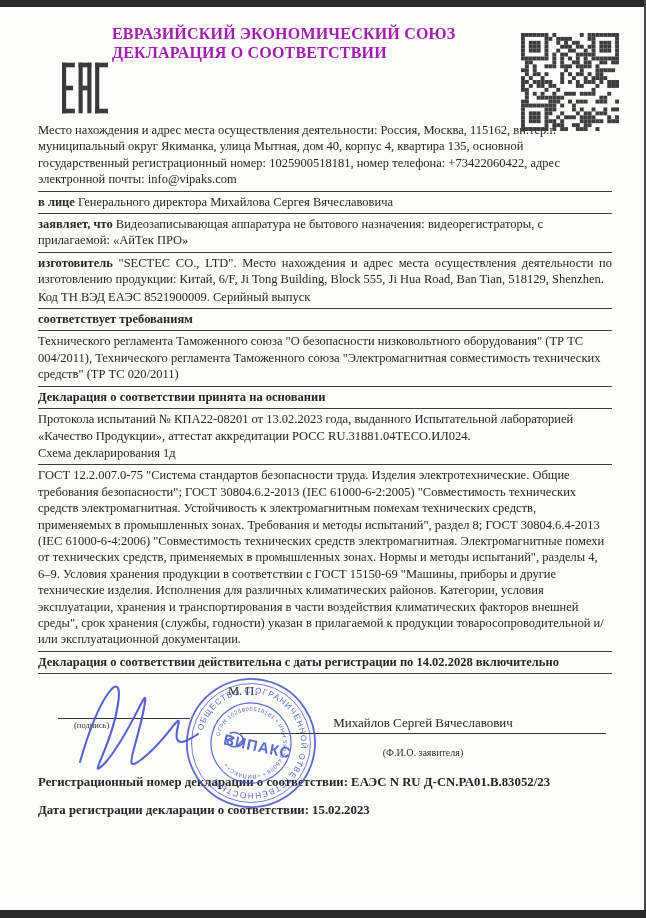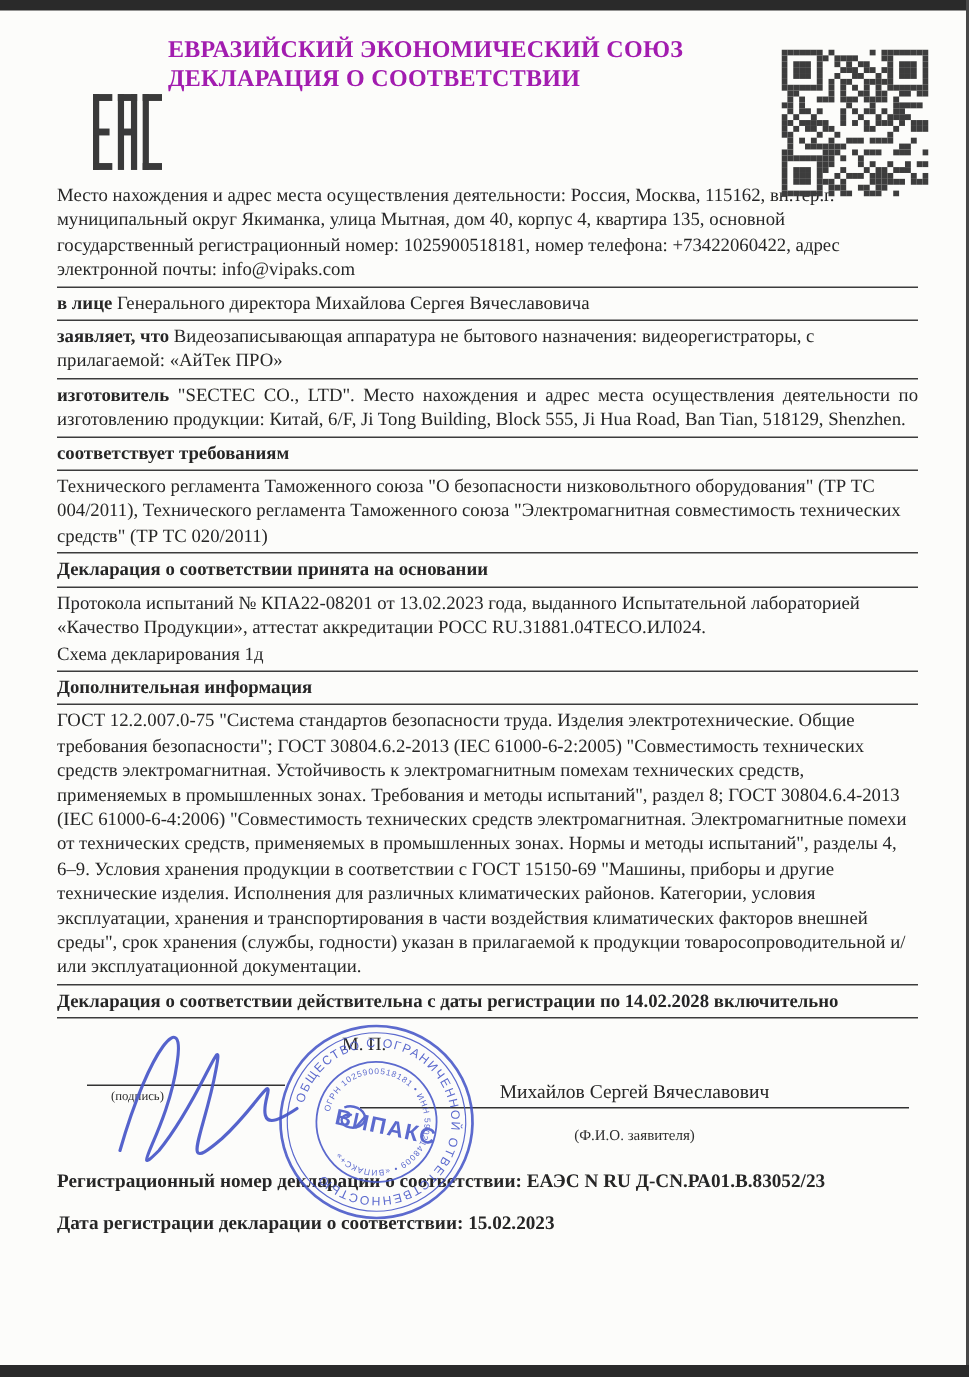--- a/index.html
+++ b/index.html
@@ -403,42 +403,40 @@
   <div class="row">
     <p><b>в лице</b> <span>Генерального директора Михайлова Сергея Вячеславовича</span></p>
   </div>
 
   <div class="row">
     <p><b>заявляет, что</b> <span>Видеозаписывающая аппаратура не бытового назначения: видеорегистраторы, с прилагаемой: «АйТек ПРО»</span></p>
   </div>
 
   <div class="row">
     <p class="just"><b>изготовитель</b> <span>"SECTEC CO., LTD". Место нахождения и адрес места осуществления деятельности по изготовлению продукции: Китай, 6/F, Ji Tong Building, Block 555, Ji Hua Road, Ban Tian, 518129, Shenzhen.</span></p>
+    <p>Код ТН ВЭД ЕАЭС 8521900009. Серийный выпуск</p>
   </div>
 
   <div class="row">
     <p class="bold">соответствует требованиям</p>
   </div>
 
   <div class="row">
     <p>Технического регламента Таможенного союза "О безопасности низковольтного оборудования" (ТР ТС 004/2011), Технического регламента Таможенного союза "Электромагнитная совместимость технических средств" (ТР ТС 020/2011)</p>
   </div>
 
   <div class="row">
     <p class="bold">Декларация о соответствии принята на основании</p>
   </div>
 
   <div class="row">
     <p>Протокола испытаний № КПА22-08201 от 13.02.2023 года, выданного Испытательной лабораторией «Качество Продукции», аттестат аккредитации РОСС RU.31881.04ТЕСО.ИЛ024.</p>
     <p>Схема декларирования 1д</p>
   </div>
 
-  <div class="row">
-    <p class="bold">Дополнительная информация</p>
-  </div>
 
   <div class="row">
     <p>ГОСТ 12.2.007.0-75 "Система стандартов безопасности труда. Изделия электротехнические. Общие требования безопасности"; ГОСТ 30804.6.2-2013 (IEC 61000-6-2:2005)  "Совместимость технических средств электромагнитная. Устойчивость к электромагнитным помехам технических средств, применяемых в промышленных зонах. Требования и методы испытаний", раздел 8; ГОСТ 30804.6.4-2013 (IEC 61000-6-4:2006) "Совместимость технических средств электромагнитная. Электромагнитные помехи от технических средств, применяемых в промышленных зонах. Нормы и методы испытаний", разделы 4, 6–9. Условия хранения продукции в соответствии с ГОСТ 15150-69 "Машины, приборы и другие технические изделия. Исполнения для различных климатических районов. Категории, условия эксплуатации, хранения и транспортирования в части воздействия климатических факторов внешней среды", срок хранения (службы, годности) указан в прилагаемой к продукции товаросопроводительной и/или эксплуатационной документации.</p>
   </div>
 
   <div class="row">
     <p class="bold">Декларация о соответствии действительна с даты регистрации по 14.02.2028 включительно</p>
   </div>
 
   <div class="sign-area">

